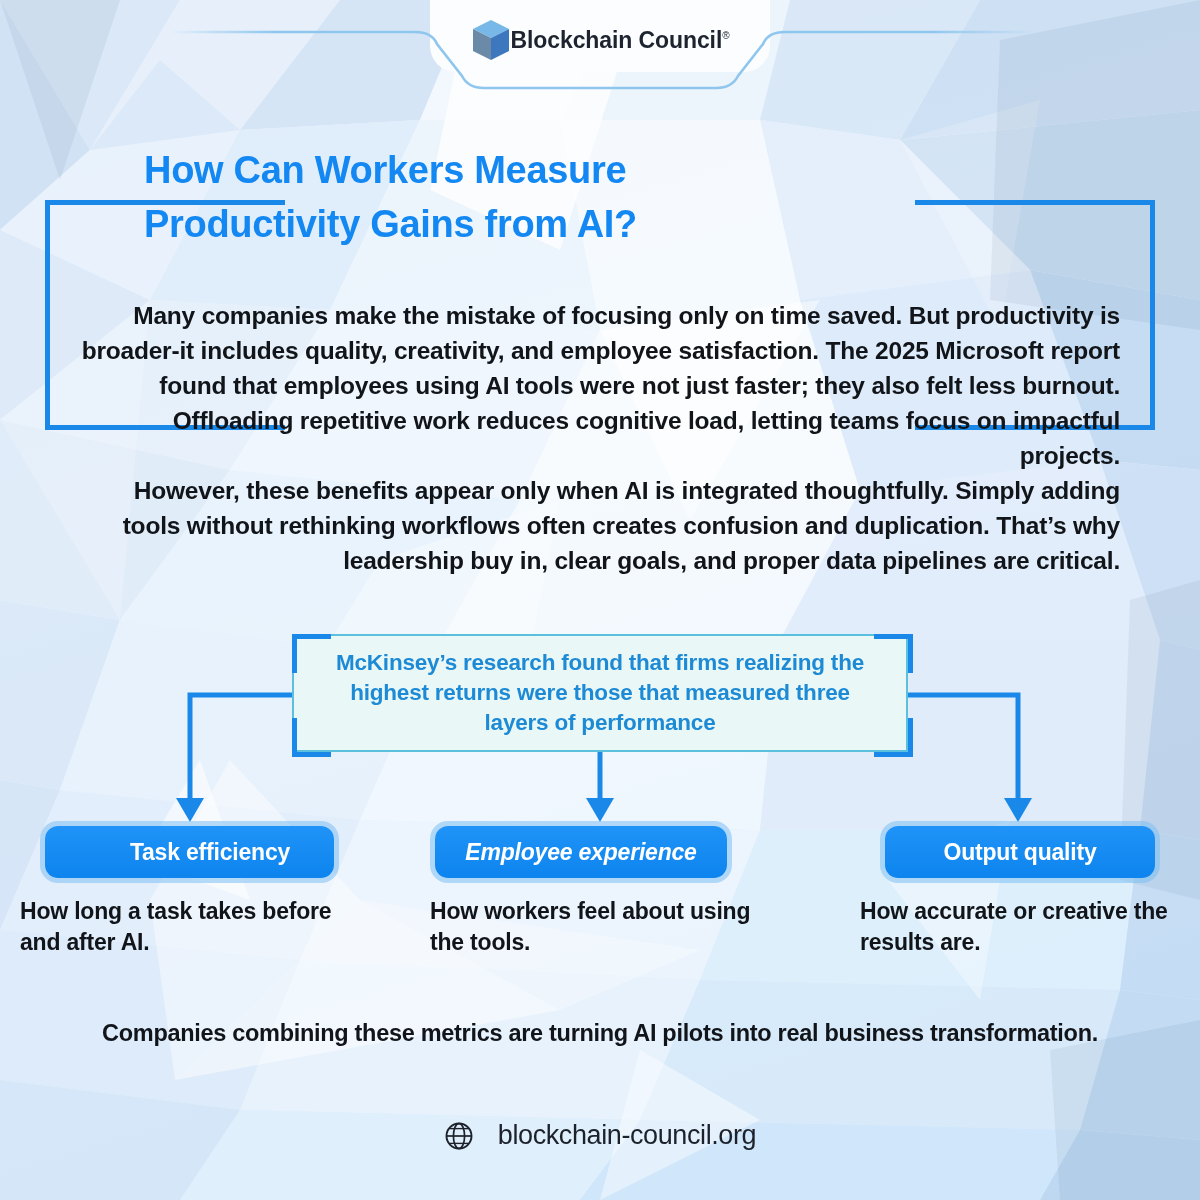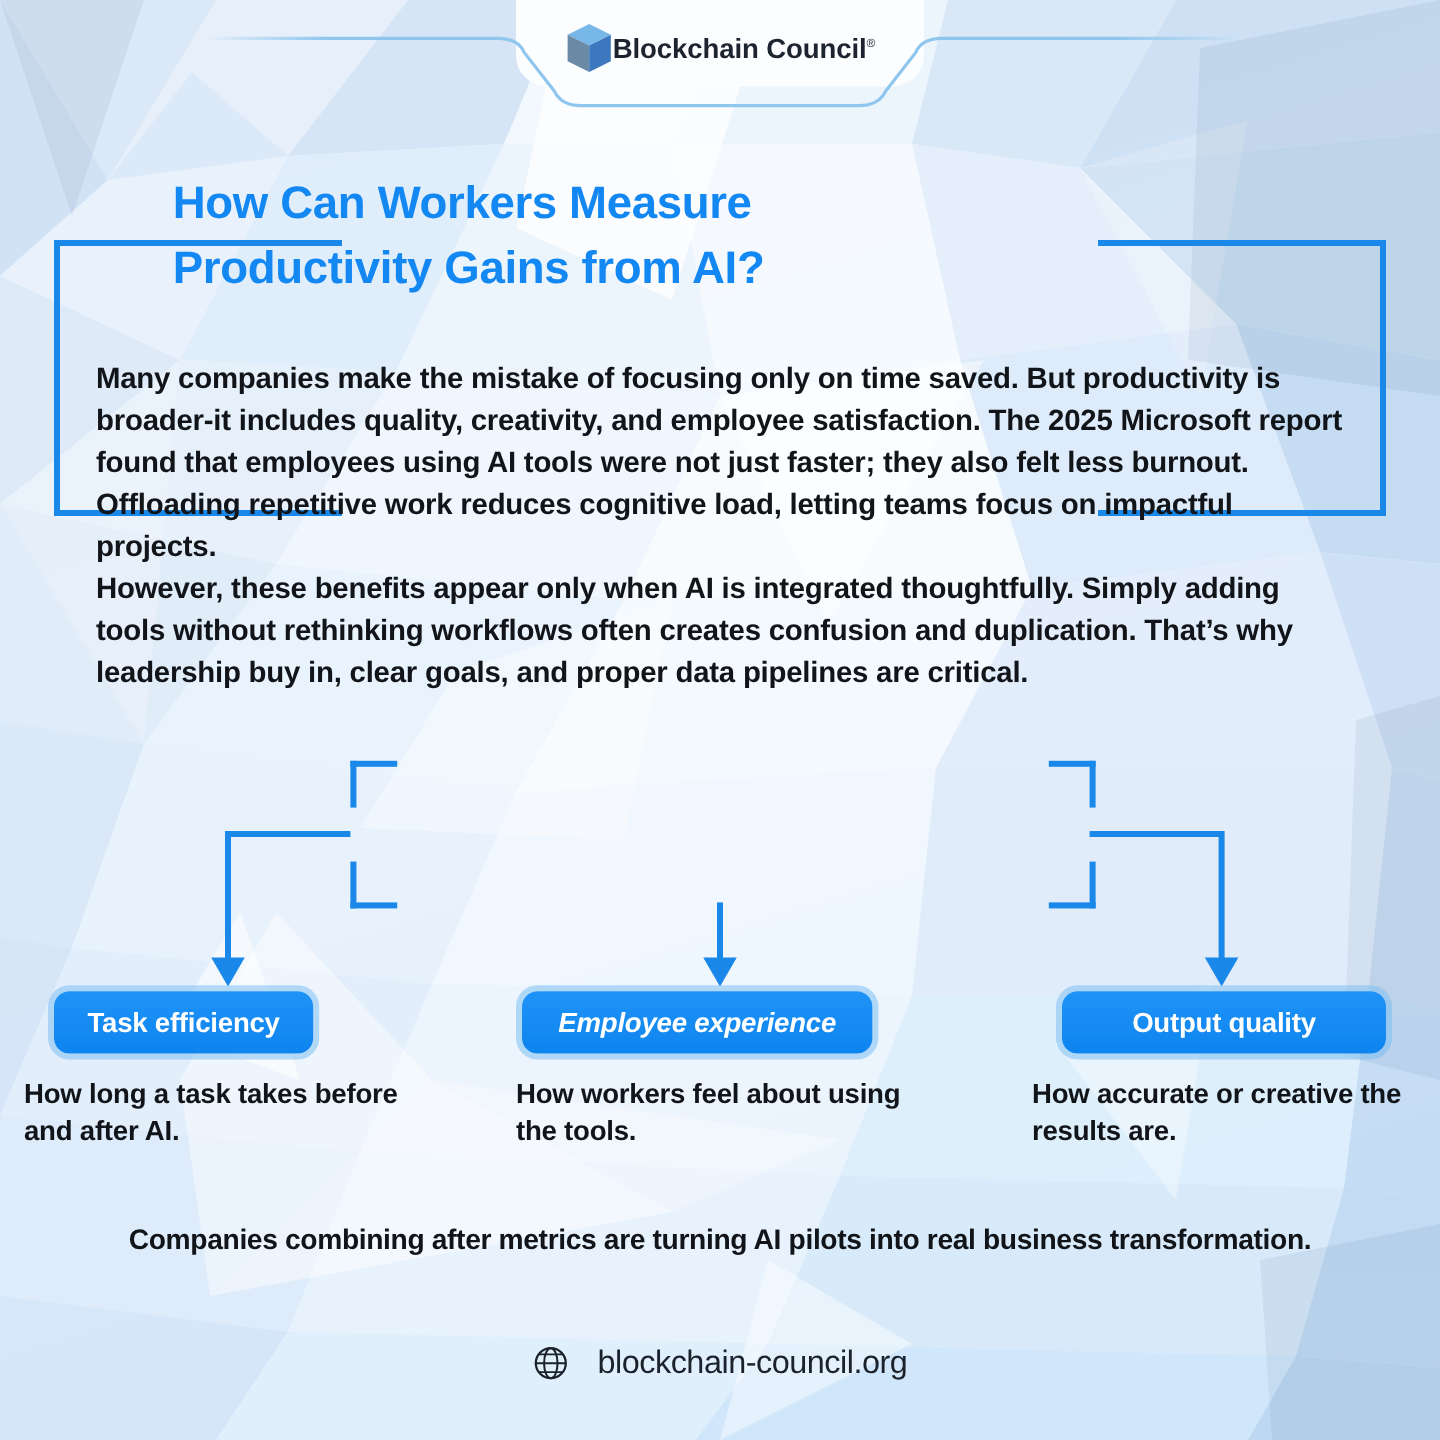--- a/index.html
+++ b/index.html
@@ -109,21 +109,21 @@
     right: 45px; top: 200px;
     width: 235px; height: 220px;
     border-width: 5px 5px 5px 0;
     border-left: 0;
   }
 
   
   .body-para {
     position: absolute;
     z-index: 4;
-    text-align: left;
+    text-align: right;
     color: #111418;
     font-weight: 700;
     font-size: 24.5px;
     line-height: 1.43;
     letter-spacing: -0.2px;
   }
   #para-1 { left: 80px; width: 1040px; top: 298px; }
   #para-2 { left: 80px; width: 1040px; top: 473px; }
 
   
@@ -179,21 +179,21 @@
     align-items: center;
     justify-content: center;
     z-index: 4;
   }
   .pill span {
     color: #ffffff;
     font-weight: 800;
     font-size: 23px;
     letter-spacing: -0.2px;
   }
-  #pill-0 { left: 45px;  top: 826px; width: 216px; }
+  #pill-0 { left: 45px;  top: 826px; width: 248px; padding-left: 41px; }
   #pill-1 { left: 435px; top: 826px; width: 292px; font-style: italic; }
   #pill-2 { left: 885px; top: 826px; width: 270px; }
 
   .caption {
     position: absolute;
     text-align: left;
     color: #111418;
     font-weight: 700;
     font-size: 23px;
     line-height: 1.35;
@@ -363,40 +363,43 @@
 
       <path d="M600 752 L600 800"></path>
     </g>
     <g fill="#1a88e8">
       <polygon points="190,822 176,798 204,798"></polygon>
       <polygon points="600,822 586,798 614,798"></polygon>
       <polygon points="1018,822 1004,798 1032,798"></polygon>
     </g>
   </svg>
 
+  <div id="mck-box">
+    <div id="mck-text">McKinsey’s research found that firms realizing the highest returns were those that measured three layers of performance</div>
+  </div>
   <div class="mck-corner" id="mck-c-tl"></div>
   <div class="mck-corner" id="mck-c-tr"></div>
   <div class="mck-corner" id="mck-c-bl"></div>
   <div class="mck-corner" id="mck-c-br"></div>
 
   <div class="pill" id="pill-0">
     <span>Task efficiency</span>
   </div>
   <div class="pill" id="pill-1">
     <span>Employee experience</span>
   </div>
   <div class="pill" id="pill-2">
     <span>Output quality</span>
   </div>
 
   <div class="caption" id="cap-0">How long a task takes before and after AI.</div>
   <div class="caption" id="cap-1">How workers feel about using the tools.</div>
   <div class="caption" id="cap-2">How accurate or creative the results are.</div>
 
-  <div id="closing">Companies combining after metrics are turning AI pilots into real business transformation.</div>
+  <div id="closing">Companies combining these metrics are turning AI pilots into real business transformation.</div>
 
   <div id="footer">
     <svg width="30" height="30" viewBox="0 0 30 30">
       <circle cx="15" cy="15" r="12.5" fill="none" stroke="#1c222b" stroke-width="1.9"></circle>
       <ellipse cx="15" cy="15" rx="5.6" ry="12.5" fill="none" stroke="#1c222b" stroke-width="1.7"></ellipse>
       <line x1="2.5" y1="15" x2="27.5" y2="15" stroke="#1c222b" stroke-width="1.7"></line>
       <line x1="5" y1="7.6" x2="25" y2="7.6" stroke="#1c222b" stroke-width="1.4"></line>
       <line x1="5" y1="22.4" x2="25" y2="22.4" stroke="#1c222b" stroke-width="1.4"></line>
     </svg>
     <span id="footer-url">blockchain-council.org</span>

